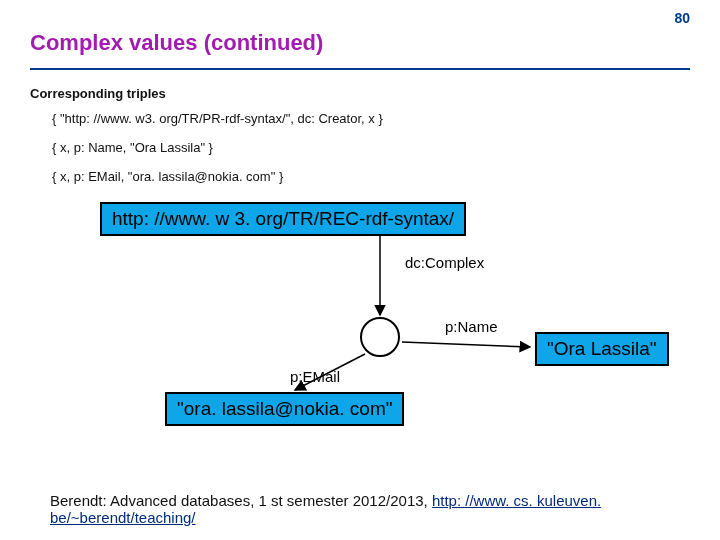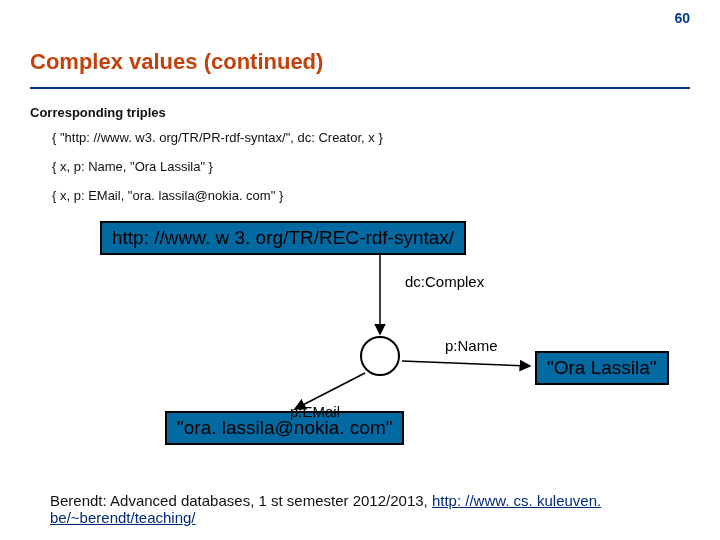--- a/index.html
+++ b/index.html
@@ -16,25 +16,24 @@
     top: 10px;
     right: 30px;
     color: #003a8c;
     font-weight: bold;
     font-size: 14px;
   }
   .title-area {
     padding: 30px 30px 0 30px;
   }
   .title {
-    color: #c2410c;
+    color: #a21caf;
     font-size: 22px;
     font-weight: bold;
     padding-bottom: 8px;
-    margin-top: 19px;
   }
   .title-rule {
     border: none;
     border-top: 2px solid #003a8c;
     margin-top: 4px;
   }
   .content {
     padding: 16px 46px 0 30px;
   }
   .subhead {
@@ -50,21 +49,21 @@
   }
   .diagram {
     position: relative;
     width: 660px;
     height: 230px;
     margin: 18px auto 0 auto;
   }
   .box {
     position: absolute;
     border: 2px solid #000;
-    background: #0369a1;
+    background: #0ea5e9;
     font-size: 19px;
     font-family: Verdana, Geneva, sans-serif;
     color: #000;
     padding: 4px 10px;
     white-space: nowrap;
   }
   .uri-box   { left: 70px;  top: 0;   }
   .name-box  { left: 505px; top: 130px; }
   .email-box { left: 135px; top: 190px; }
   .blank-node {
@@ -78,21 +77,21 @@
     background: #fff;
   }
   .edge-label {
     position: absolute;
     font-size: 15px;
     font-family: Verdana, Geneva, sans-serif;
     color: #000;
   }
   .lbl-creator { left: 375px; top: 52px; }
   .lbl-name    { left: 415px; top: 116px; }
-  .lbl-email   { left: 260px; top: 166px; margin-top: 16px; }
+  .lbl-email   { left: 260px; top: 166px; }
   svg.arrows {
     position: absolute;
     left: 0; top: 0;
     width: 660px; height: 230px;
     pointer-events: none;
   }
   .footer {
     position: absolute;
     bottom: 14px;
     left: 30px;
@@ -102,21 +101,21 @@
     margin-left: 20px;
   }
   .footer .link {
     text-decoration: underline;
     color: #002b7a;
   }
 </style>
 </head>
 <body>
 
-<div class="page-number">60</div>
+<div class="page-number">80</div>
 
 <div class="title-area">
   <div class="title">Complex values (continued)</div>
   <hr class="title-rule">
 </div>
 
 <div class="content">
   <div class="subhead">Corresponding triples</div>
   <div class="triple">{ "http: //www. w3. org/TR/PR-rdf-syntax/", dc: Creator, x }</div>
   <div class="triple">{ x, p: Name, "Ora Lassila" }</div>

